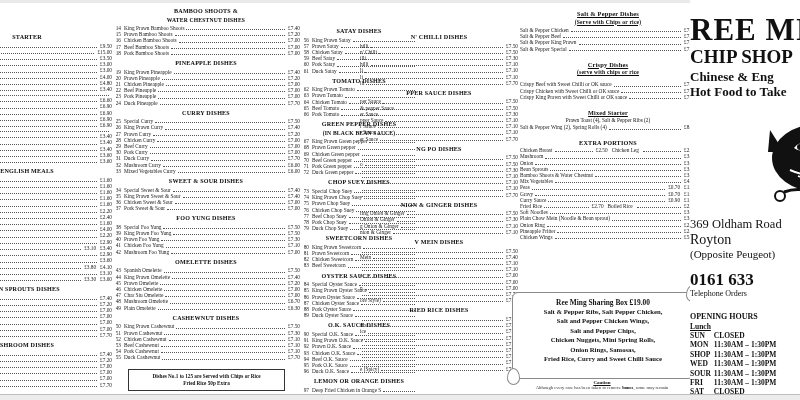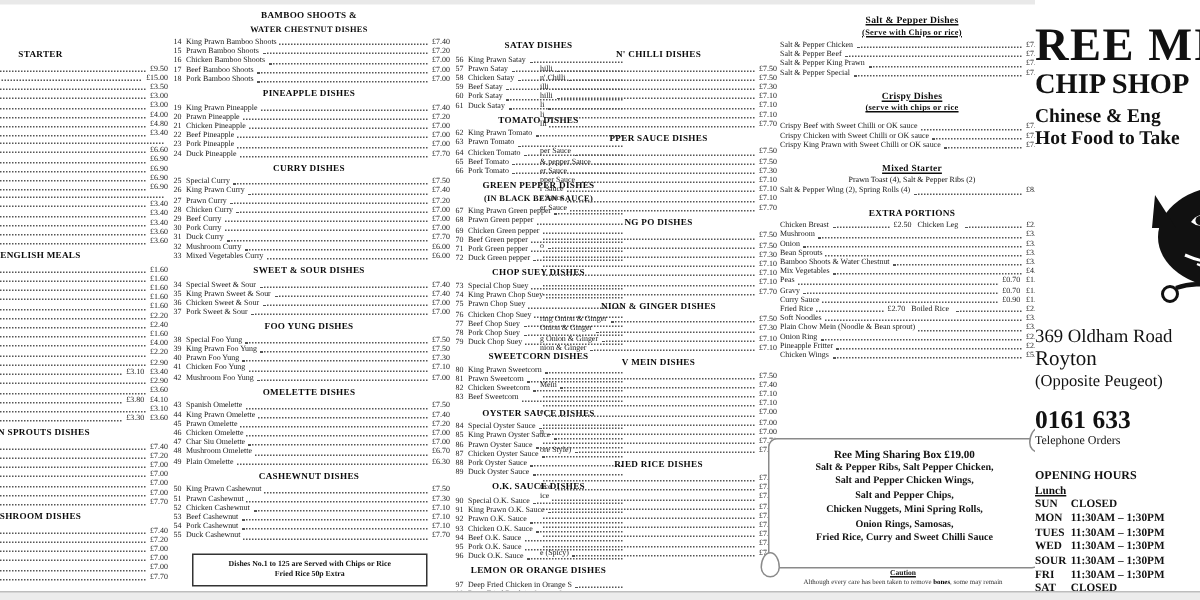--- a/index.html
+++ b/index.html
@@ -1372,21 +1372,21 @@
             <tbody id="hours-body">
               <tr>
                 <td class="d">SUN</td>
                 <td>CLOSED</td>
               </tr>
               <tr>
                 <td class="d">MON</td>
                 <td>11:30AM – 1:30PM</td>
               </tr>
               <tr>
-                <td class="d">TUES</td>
+                <td class="d">SHOP</td>
                 <td>11:30AM – 1:30PM</td>
               </tr>
               <tr>
                 <td class="d">WED</td>
                 <td>11:30AM – 1:30PM</td>
               </tr>
               <tr>
                 <td class="d">SOUR</td>
                 <td>11:30AM – 1:30PM</td>
               </tr>

